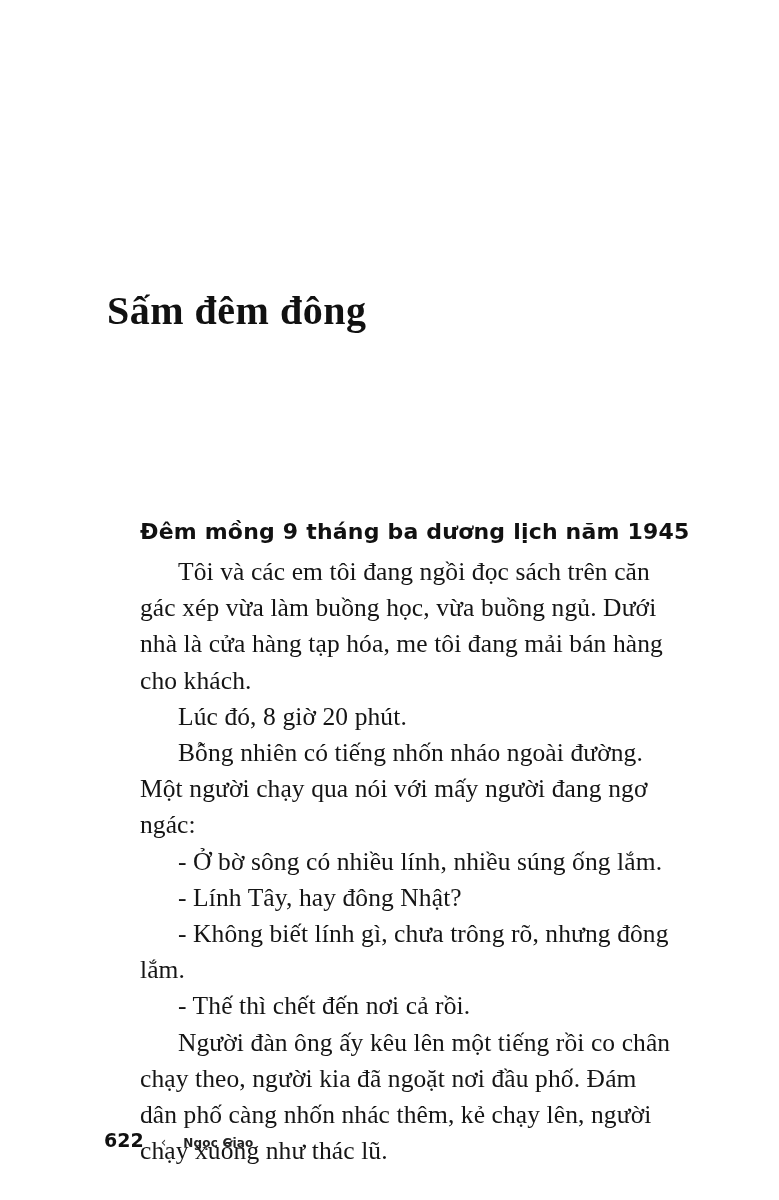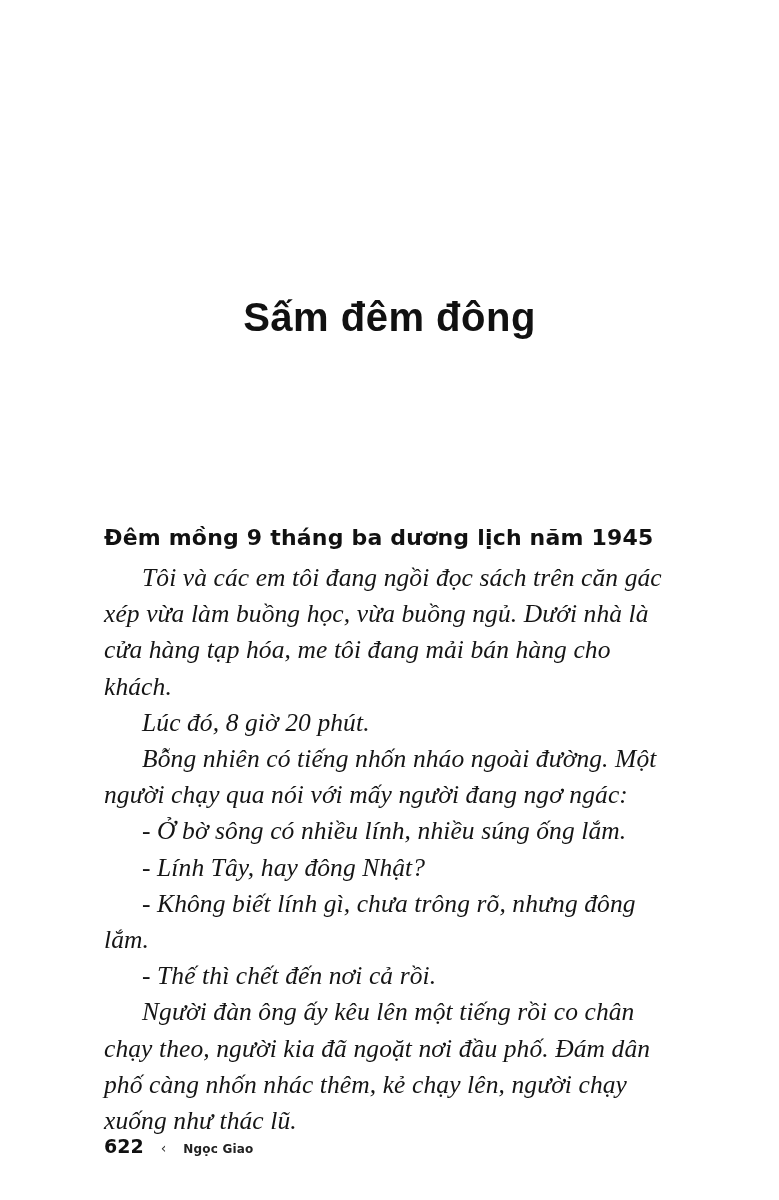--- a/index.html
+++ b/index.html
@@ -16,51 +16,51 @@
     overflow: hidden;
   }
   .page {
     position: relative;
     width: 779px;
     height: 1200px;
     box-sizing: border-box;
     padding: 0 104px;
   }
   .chapter-title {
-    text-align: center;
-    font-family: Liberation Sans, sans-serif;
+    text-align: left;
+    font-family: Liberation Serif, serif;
     font-weight: 700;
     font-size: 40px;
     letter-spacing: 0.5px;
     color: #111111;
-    margin: 9px;
+    margin: 3px;
     padding-top: 286px;
     line-height: 1.1;
   }
   .body-block {
     margin-top: 186px;
+    margin-left: 36px;
   }
   .date-line {
     font-family: "DejaVu Sans", sans-serif;
     font-weight: 700;
     font-size: 22px;
     color: #111111;
     margin: 0 0 10px 0;
     letter-spacing: 0.2px;
     white-space: nowrap;
   }
   p.para {
     font-size: 25.5px;
     line-height: 1.42;
     margin: 0;
     text-indent: 38px;
     text-align: left;
     color: #151515;
     letter-spacing: 0.1px;
-    font-style: italic;
   }
   p.para.dialogue {
     text-indent: 38px;
   }
   .footer {
     position: absolute;
     left: 104px;
     bottom: 52px;
     display: flex;
     align-items: baseline;

